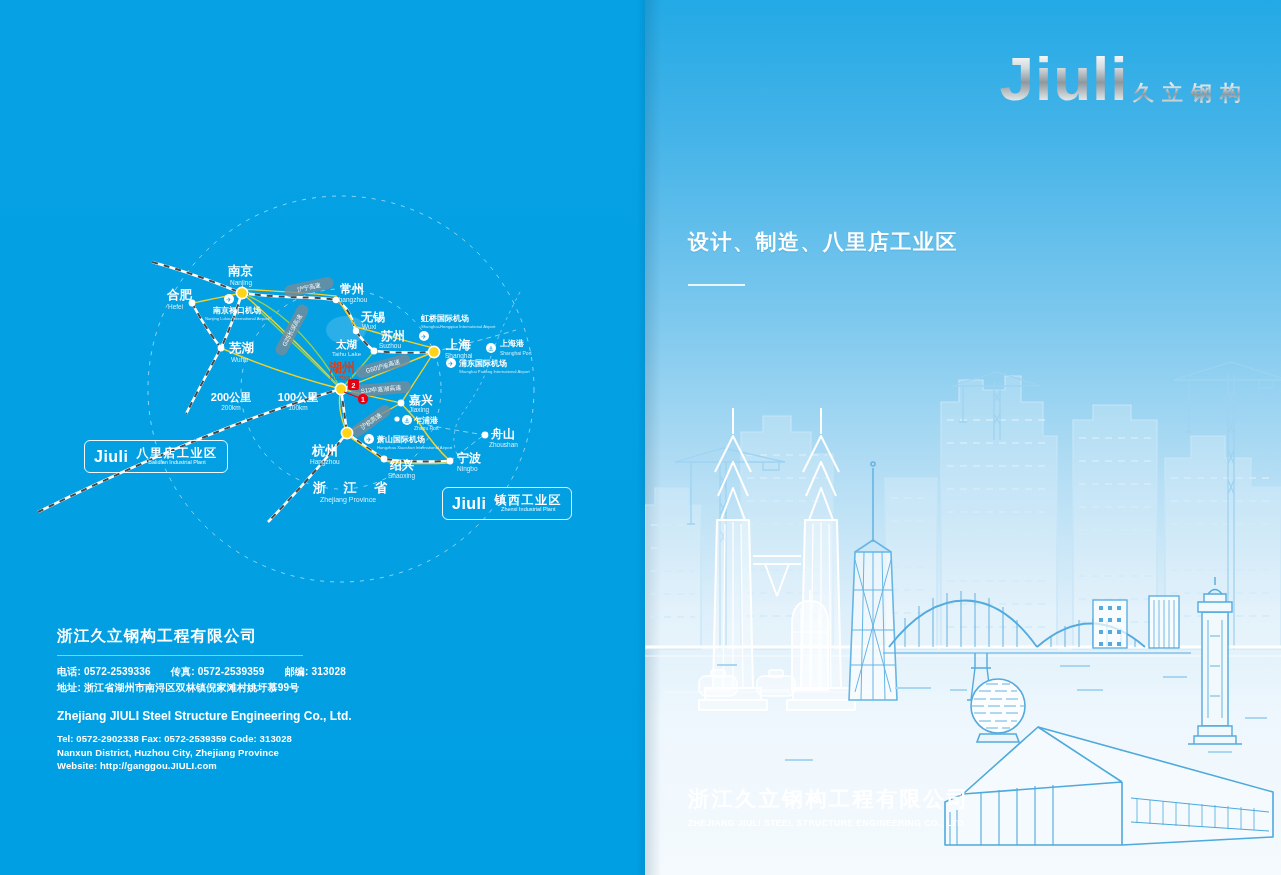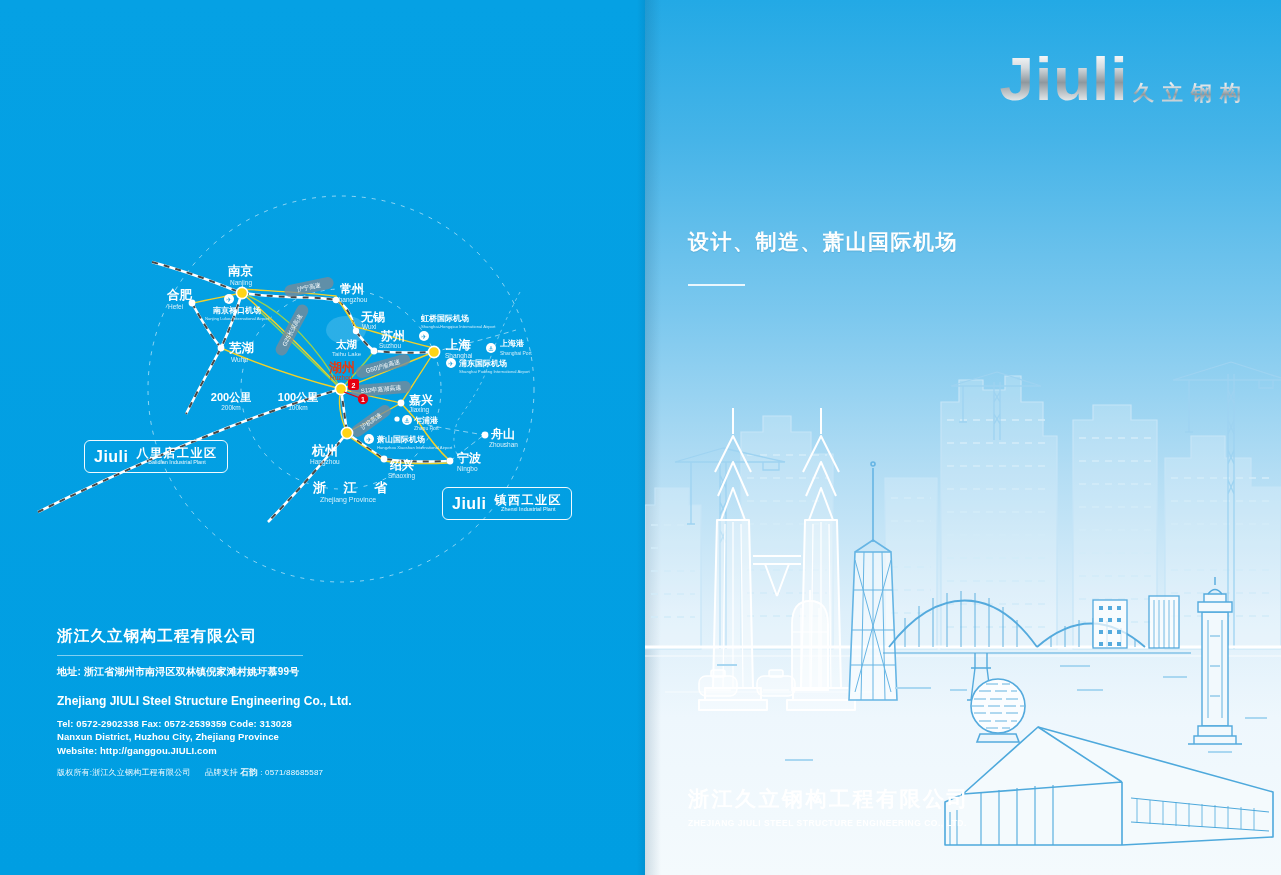--- a/index.html
+++ b/index.html
@@ -272,37 +272,36 @@
       <span class="plant-brand">Jiuli</span>
       <span class="plant-col">
         <span class="plant-name">镇西工业区</span>
         <span class="plant-sub">Zhenxi Industrial Plant</span>
       </span>
     </div>
 
     <div class="company-info">
       <div class="ci-title">浙江久立钢构工程有限公司</div>
       <div class="ci-divider"></div>
+      <div class="ci-line">
+        <span class="gap">电话: 0572-2539336</span>
+        <span class="gap">传真: 0572-2539359</span>
+        <span>邮编: 313028</span>
+      </div>
       <div class="ci-line">地址: 浙江省湖州市南浔区双林镇倪家滩村姚圩慕99号</div>
 
       <div class="ci-en-title">Zhejiang JIULI Steel Structure Engineering Co., Ltd.</div>
       <div class="ci-en-line ci-en-first">
         <span class="gap">Tel: 0572-2902338</span>
         <span class="gap">Fax: 0572-2539359</span>
         <span>Code: 313028</span>
       </div>
       <div class="ci-en-line">Nanxun District, Huzhou City, Zhejiang Province</div>
       <div class="ci-en-line">Website: http://ganggou.JIULI.com</div>
 
-      <div class="ci-footer">
-        <span class="gap">版权所有:浙江久立钢构工程有限公司</span>
-        <span>品牌支持</span>
-        <b>石韵</b>
-        <span>: 0571/88685587</span>
-      </div>
     </div>
   </section>
 
   <section class="page page-right">
 
     <svg width="636" height="875" viewBox="0 0 636 875">
 
       <g stroke="#c6e5f7" stroke-width="1.2" fill="rgba(255,255,255,0.20)">
         <path d="M0,649 V505 H10 V488 H44 V505 H56 V649 Z"></path>
         <path d="M96,649 V432 H118 V416 H146 V432 H166 V454 H188 V649 Z"></path>
@@ -435,21 +434,21 @@
         <path d="M72,665 h20 M140,760 h28 M250,688 h36 M305,690 h17 M415,666 h30 M432,690 h26 M518,677 h24 M563,752 h24 M600,718 h22"></path>
       </g>
     </svg>
 
     <div class="logo">
       <div class="logo-main silver">Jiuli</div>
       <div class="logo-sub silver">久立钢构</div>
     </div>
 
     <div class="tagline">
-      <div class="tagline-cn">设计、制造、萧山国际机场</div>
+      <div class="tagline-cn">设计、制造、八里店工业区</div>
       <div class="tagline-en">
       </div>
       <div class="tagline-line"></div>
     </div>
 
     <div class="company-name">
       <div class="cn-main">浙江久立钢构工程有限公司</div>
       <div class="cn-sub">ZHEJIANG JIULI STEEL STRUCTURE ENGINEERING CO., LTD.</div>
     </div>
   </section>

